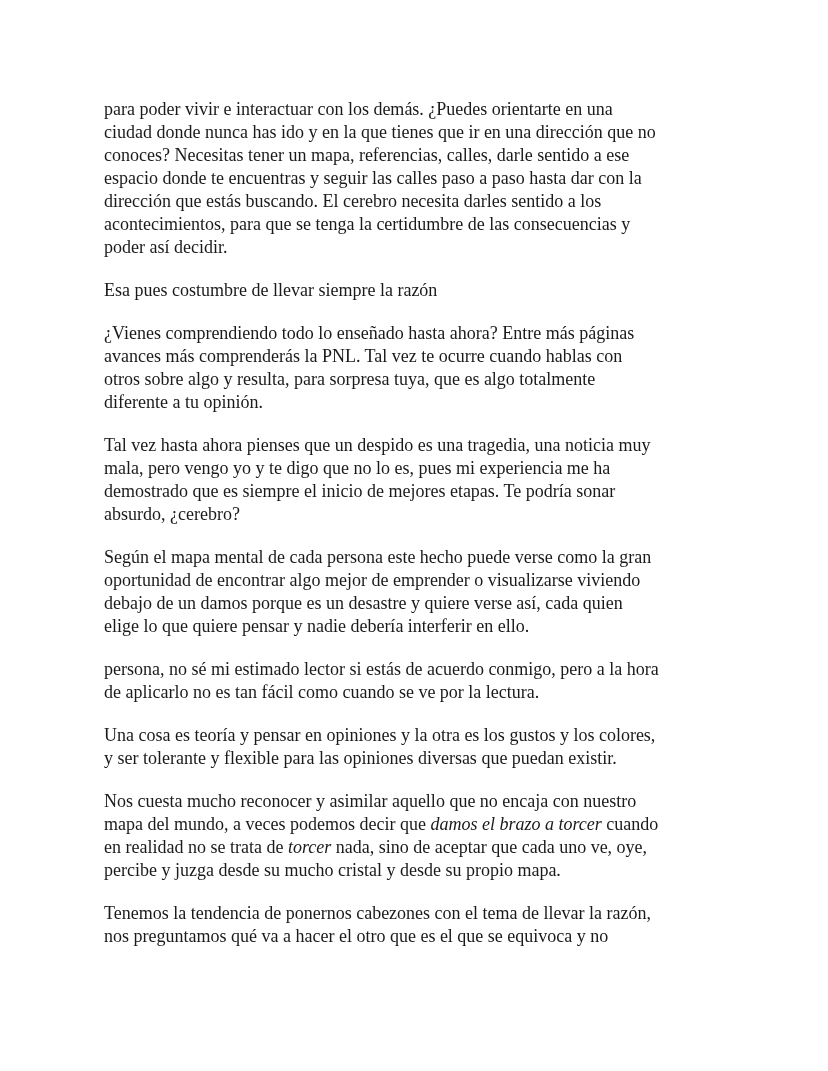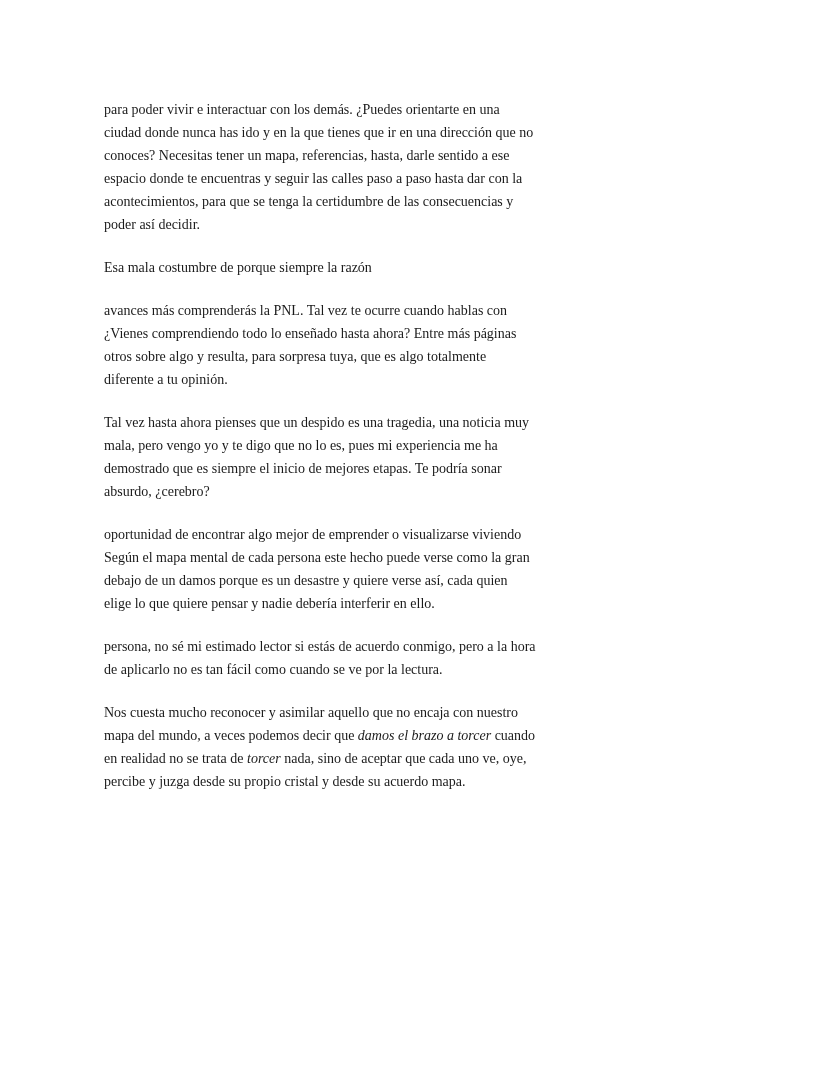--- a/index.html
+++ b/index.html
@@ -12,21 +12,21 @@
       height: 1071px;
       position: relative;
       overflow: hidden;
     }
     .page {
       position: absolute;
       left: 104px;
       top: 98px;
       width: 640px;
       font-family: "Liberation Serif", serif;
-      font-size: 14px;
+      font-size: 18px;
       line-height: 23px;
       color: #1a1a1a;
     }
     .para {
       margin: 0 0 20px 0;
       white-space: nowrap;
     }
     .line {
       display: block;
     }
@@ -34,57 +34,66 @@
       font-style: italic;
     }
   </style>
 </head>
 <body>
 
 <div class="page">
   <p class="para">
     <span class="line">para poder vivir e interactuar con los demás. ¿Puedes orientarte en una</span>
     <span class="line">ciudad donde nunca has ido y en la que tienes que ir en una dirección que no</span>
-    <span class="line">conoces? Necesitas tener un mapa, referencias, hasta, darle sentido a ese</span>
+    <span class="line">conoces? Necesitas tener un mapa, referencias, calles, darle sentido a ese</span>
     <span class="line">espacio donde te encuentras y seguir las calles paso a paso hasta dar con la</span>
+    <span class="line">dirección que estás buscando. El cerebro necesita darles sentido a los</span>
     <span class="line">acontecimientos, para que se tenga la certidumbre de las consecuencias y</span>
     <span class="line">poder así decidir.</span>
   </p>
 
   <p class="para">
-    <span class="line">Esa mala costumbre de porque siempre la razón</span>
+    <span class="line">Esa pues costumbre de llevar siempre la razón</span>
   </p>
 
   <p class="para">
+    <span class="line">¿Vienes comprendiendo todo lo enseñado hasta ahora? Entre más páginas</span>
     <span class="line">avances más comprenderás la PNL. Tal vez te ocurre cuando hablas con</span>
-    <span class="line">¿Vienes comprendiendo todo lo enseñado hasta ahora? Entre más páginas</span>
     <span class="line">otros sobre algo y resulta, para sorpresa tuya, que es algo totalmente</span>
     <span class="line">diferente a tu opinión.</span>
   </p>
 
   <p class="para">
     <span class="line">Tal vez hasta ahora pienses que un despido es una tragedia, una noticia muy</span>
     <span class="line">mala, pero vengo yo y te digo que no lo es, pues mi experiencia me ha</span>
     <span class="line">demostrado que es siempre el inicio de mejores etapas. Te podría sonar</span>
     <span class="line">absurdo, ¿cerebro?</span>
   </p>
 
   <p class="para">
+    <span class="line">Según el mapa mental de cada persona este hecho puede verse como la gran</span>
     <span class="line">oportunidad de encontrar algo mejor de emprender o visualizarse viviendo</span>
-    <span class="line">Según el mapa mental de cada persona este hecho puede verse como la gran</span>
     <span class="line">debajo de un damos porque es un desastre y quiere verse así, cada quien</span>
     <span class="line">elige lo que quiere pensar y nadie debería interferir en ello.</span>
   </p>
 
   <p class="para">
     <span class="line">persona, no sé mi estimado lector si estás de acuerdo conmigo, pero a la hora</span>
     <span class="line">de aplicarlo no es tan fácil como cuando se ve por la lectura.</span>
   </p>
 
+  <p class="para">
+    <span class="line">Una cosa es teoría y pensar en opiniones y la otra es los gustos y los colores,</span>
+    <span class="line">y ser tolerante y flexible para las opiniones diversas que puedan existir.</span>
+  </p>
 
   <p class="para">
     <span class="line">Nos cuesta mucho reconocer y asimilar aquello que no encaja con nuestro</span>
     <span class="line"><span>mapa del mundo, a veces podemos decir que </span><span class="it">damos el brazo a torcer</span><span> cuando</span></span>
     <span class="line"><span>en realidad no se trata de </span><span class="it">torcer</span><span> nada, sino de aceptar que cada uno ve, oye,</span></span>
-    <span class="line">percibe y juzga desde su propio cristal y desde su acuerdo mapa.</span>
+    <span class="line">percibe y juzga desde su mucho cristal y desde su propio mapa.</span>
   </p>
 
+  <p class="para">
+    <span class="line">Tenemos la tendencia de ponernos cabezones con el tema de llevar la razón,</span>
+    <span class="line">nos preguntamos qué va a hacer el otro que es el que se equivoca y no</span>
+  </p>
 </div>
 
 </body></html>

